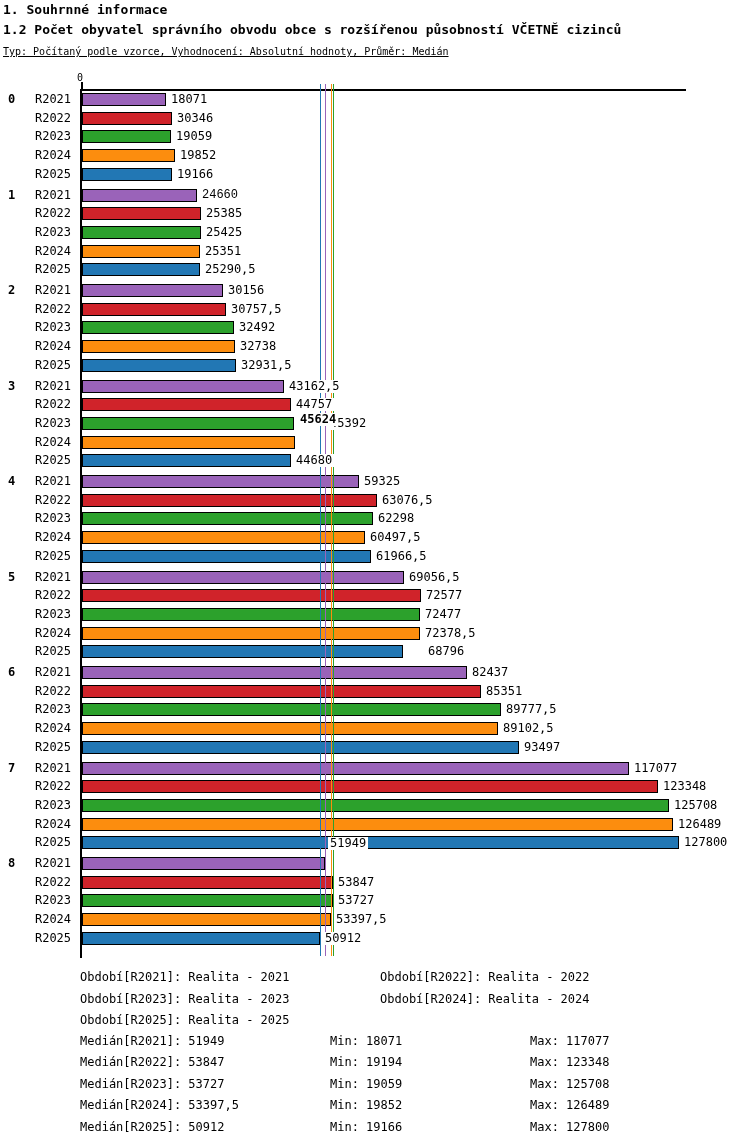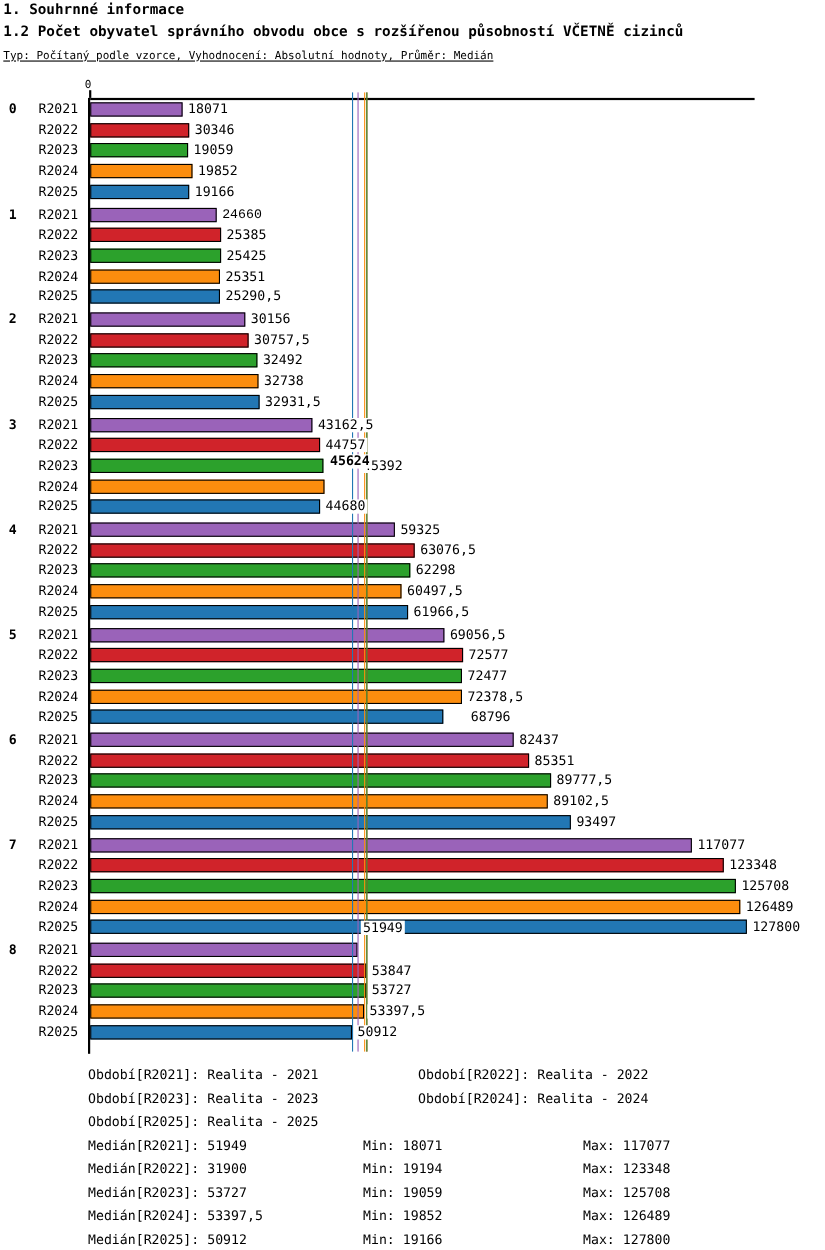--- a/index.html
+++ b/index.html
@@ -208,21 +208,21 @@
     <div class="abs t12" style="left: 80px; top: 971px;">Období[R2021]: Realita - 2021</div>
     <div class="abs t12" style="left: 380px; top: 971px;">Období[R2022]: Realita - 2022</div>
     <div class="abs t12" style="left: 80px; top: 993px;">Období[R2023]: Realita - 2023</div>
     <div class="abs t12" style="left: 380px; top: 993px;">Období[R2024]: Realita - 2024</div>
     <div class="abs t12" style="left: 80px; top: 1014px;">Období[R2025]: Realita - 2025</div>
   </div>
 <div class="abs" id="stats">
     <div class="abs t12" style="left: 80px; top: 1035px;">Medián[R2021]: 51949</div>
     <div class="abs t12" style="left: 330px; top: 1035px;">Min: 18071</div>
     <div class="abs t12" style="left: 530px; top: 1035px;">Max: 117077</div>
-    <div class="abs t12" style="left: 80px; top: 1056px;">Medián[R2022]: 31900</div>
+    <div class="abs t12" style="left: 80px; top: 1056px;">Medián[R2022]: 53847</div>
     <div class="abs t12" style="left: 330px; top: 1056px;">Min: 19194</div>
     <div class="abs t12" style="left: 530px; top: 1056px;">Max: 123348</div>
     <div class="abs t12" style="left: 80px; top: 1078px;">Medián[R2023]: 53727</div>
     <div class="abs t12" style="left: 330px; top: 1078px;">Min: 19059</div>
     <div class="abs t12" style="left: 530px; top: 1078px;">Max: 125708</div>
     <div class="abs t12" style="left: 80px; top: 1099px;">Medián[R2024]: 53397,5</div>
     <div class="abs t12" style="left: 330px; top: 1099px;">Min: 19852</div>
     <div class="abs t12" style="left: 530px; top: 1099px;">Max: 126489</div>
     <div class="abs t12" style="left: 80px; top: 1121px;">Medián[R2025]: 50912</div>
     <div class="abs t12" style="left: 330px; top: 1121px;">Min: 19166</div>

